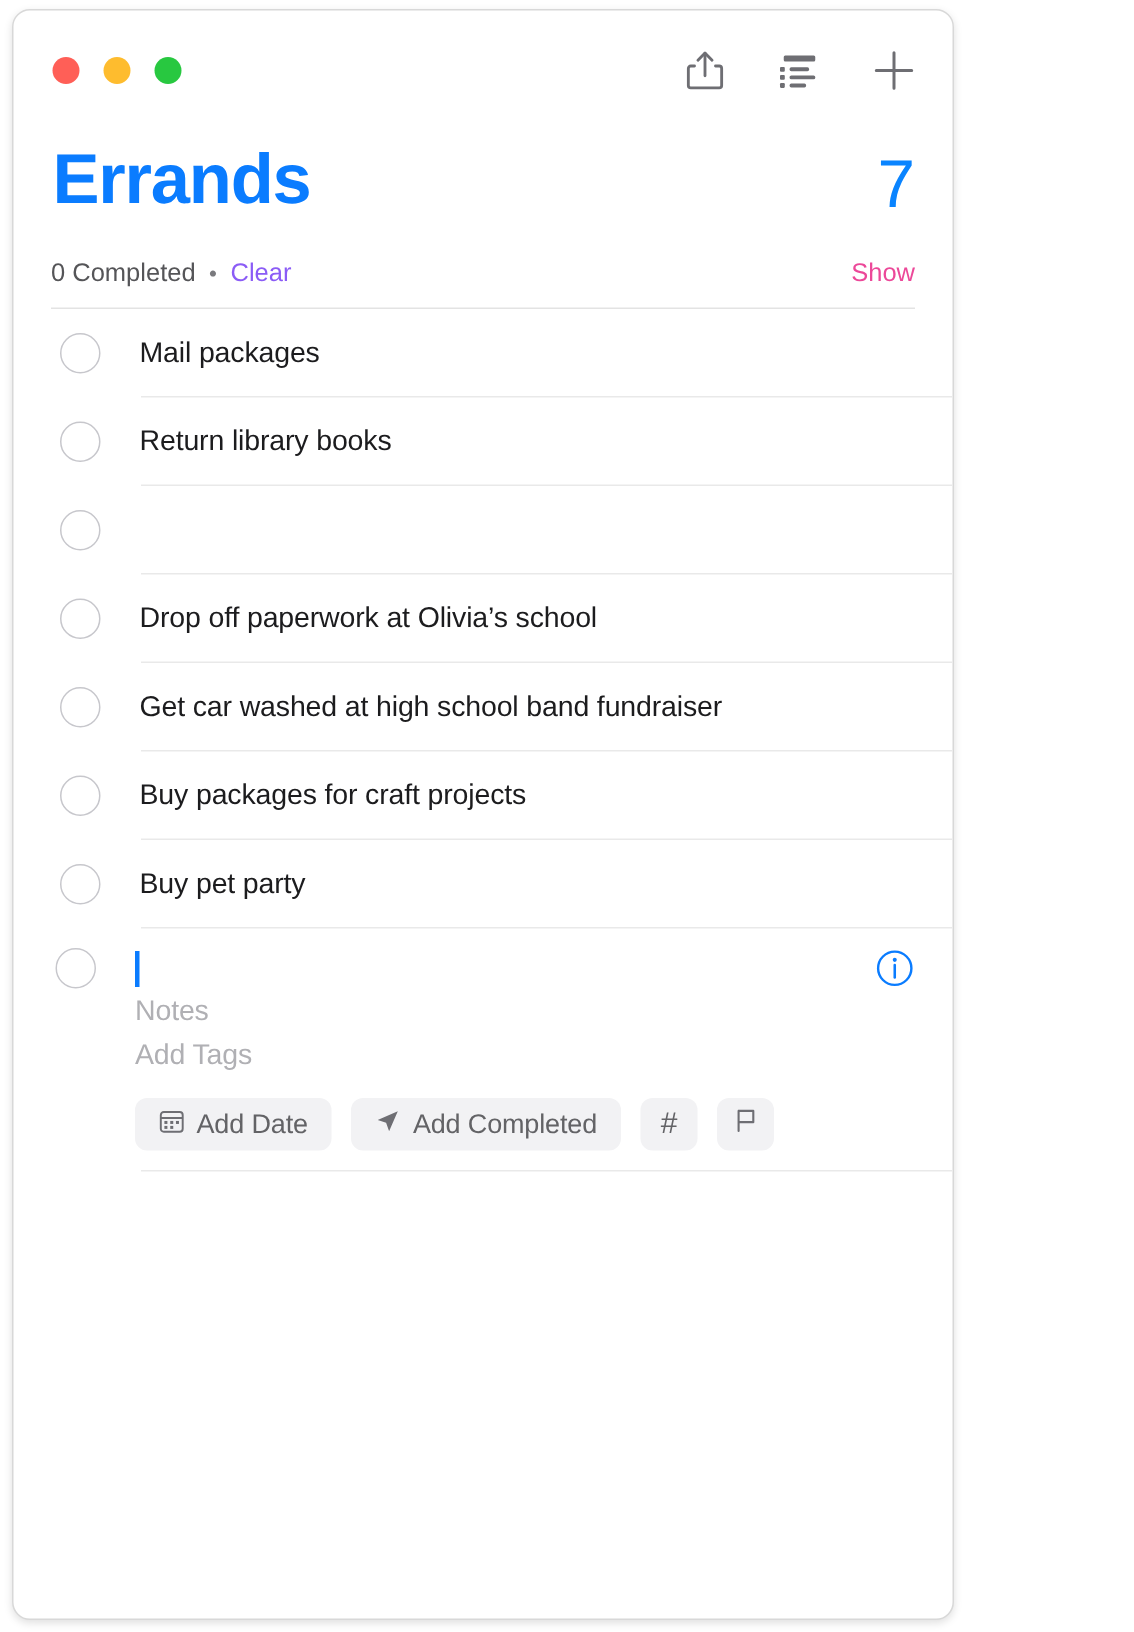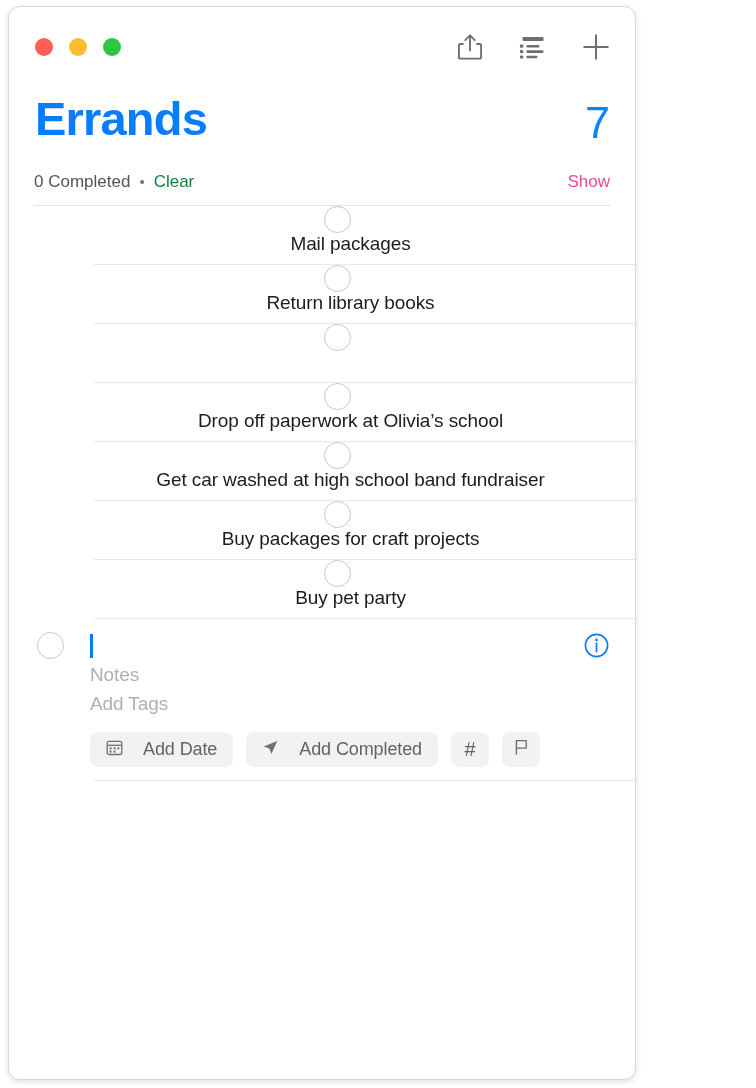--- a/index.html
+++ b/index.html
@@ -110,21 +110,21 @@
   .completed-left {
     display: flex;
     align-items: baseline;
     gap: 9px;
     font-size: 17px;
     text-align: right;
   }
   .completed-text { color: #555558; }
   .dot-sep { color: #7a7a7e; font-size: 15px; }
   .clear-btn {
-    color: #15803d;
+    color: #8b5cf6;
     cursor: default;
   }
   .show-btn {
     position: absolute;
     right: 25px;
     font-size: 17px;
     color: #ec4899;
     cursor: default;
   }
 
@@ -137,21 +137,20 @@
 
   .list {
     position: relative;
   }
   .task-row {
     position: relative;
     display: flex;
     align-items: center;
     height: 59px;
     padding-left: 31px;
-    flex-direction: column;
   }
   .task-row::after {
     content: "";
     position: absolute;
     left: 85px;
     right: 0;
     bottom: 0;
     height: 1px;
     background: #e9e9e9;
   }
@@ -228,21 +227,21 @@
     align-items: center;
     gap: 13px;
     margin-top: 14px;
   }
   .chip {
     height: 35px;
     background: #f2f2f4;
     border-radius: 8px;
     display: flex;
     align-items: center;
-    gap: 20px;
+    gap: 8px;
     padding: 0 16px;
     font-size: 18px;
     color: #636366;
     border: none;
     cursor: default;
     letter-spacing: -0.1px;
   }
   .chip.icon-only {
     padding: 0;
     width: 38px;

